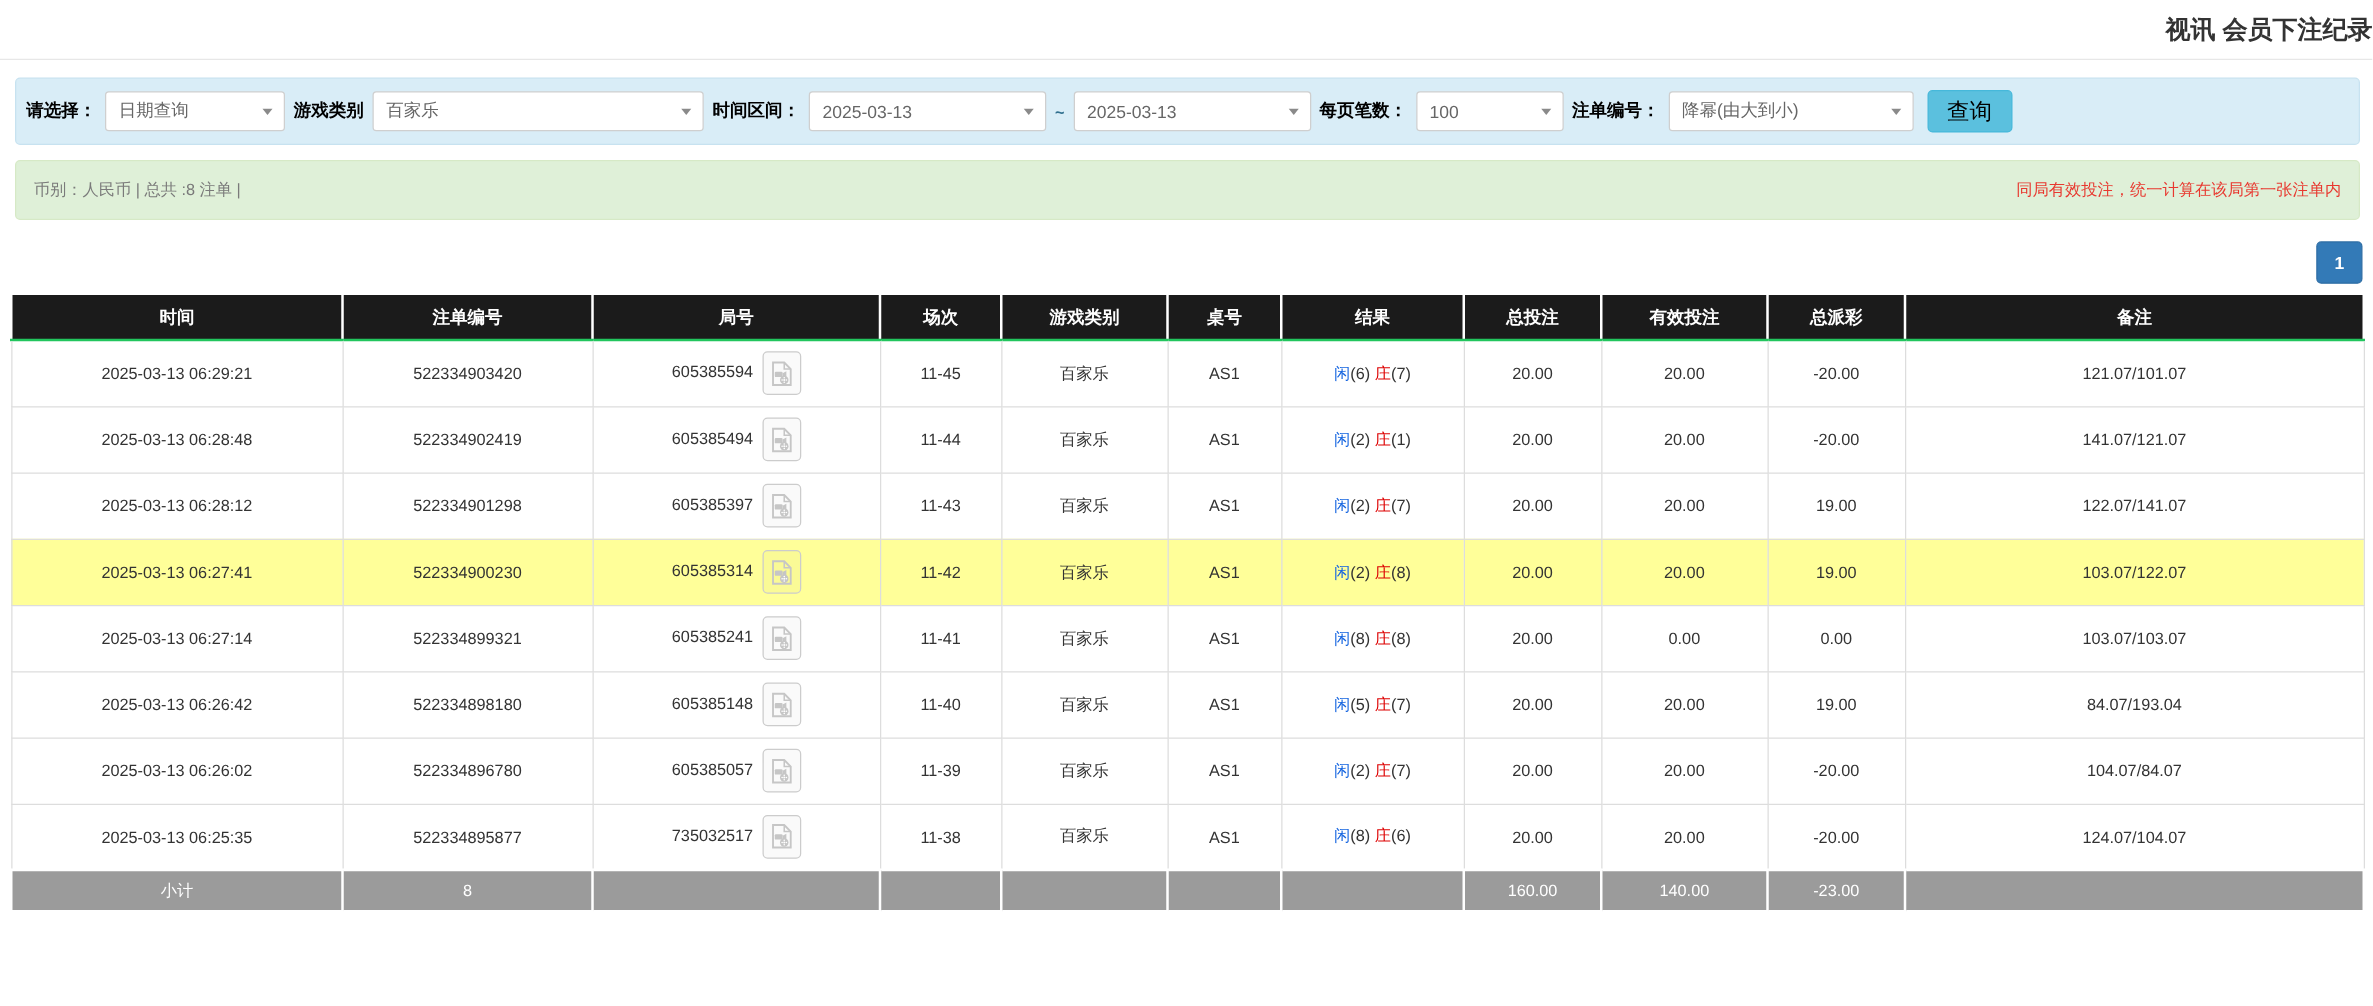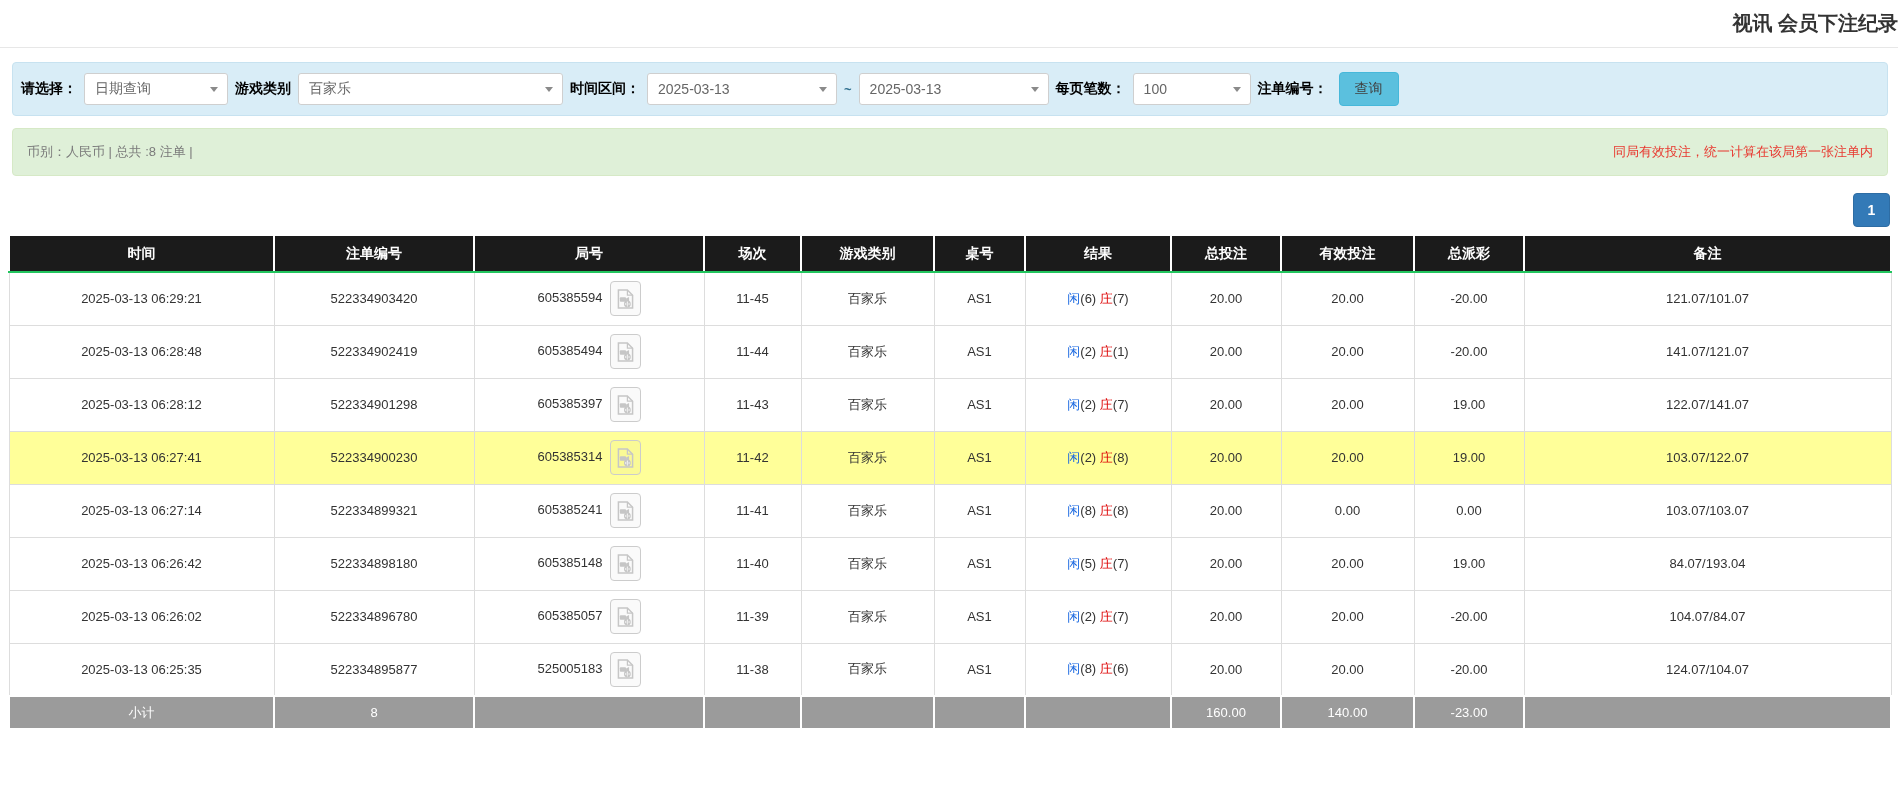--- a/index.html
+++ b/index.html
@@ -30,21 +30,21 @@
     position:absolute; right:9px; top:13px; width:0; height:0;
     border-left:4px solid transparent; border-right:4px solid transparent;
     border-top:5px solid #8a8a8a;
   }
   .w-select { width:144px; } .w-game { width:265px; } .w-date { width:190px; }
   .w-size { width:118px; } .w-sort { width:196px; }
   .tilde { color:#31708f; font-weight:bold; }
   .btn-query {
     margin-left:4px; height:34px; padding:0 15px;
     background:#5bc0de; border:1px solid #46b8da; border-radius:4px;
-    color:#404040; font-size:14px; cursor:pointer;
+    color:#000000; font-size:18px; cursor:pointer;
     font-family:"Liberation Sans","DejaVu Sans",sans-serif;
     text-align:right;
   }
 
   
   .summary-bar {
     margin:12px 10px 0 12px; height:48px;
     background:#dff0d8; border:1px solid #d6e9c6; border-radius:4px;
     display:flex; align-items:center; justify-content:space-between;
     padding:0 14px; font-size:13px;
@@ -119,20 +119,24 @@
     <span class="arr"></span>
   </div>
 
   <span class="flabel">每页笔数：</span>
   <div class="combo w-size">
     <span>100</span>
     <span class="arr"></span>
   </div>
 
   <span class="flabel">注单编号：</span>
+  <div class="combo w-sort">
+    <span>降幂(由大到小)</span>
+    <span class="arr"></span>
+  </div>
 
   <button class="btn-query">查询</button>
 </div>
 
 <div class="summary-bar">
   <span class="summary-left">币别：人民币 | 总共 :8 注单 |</span>
   <span class="summary-note">同局有效投注，统一计算在该局第一张注单内</span>
 </div>
 
 <div class="pagination-row">
@@ -347,21 +351,21 @@
         <td>AS1</td>
         <td><span class="res-p">闲</span><span>(2) </span><span class="res-b">庄</span><span>(7)</span></td>
         <td class="amt-blue">20.00</td>
         <td>20.00</td>
         <td class="neg">-20.00</td>
         <td>104.07/84.07</td>
       </tr>
       <tr>
         <td>2025-03-13 06:25:35</td>
         <td>522334895877</td>
-        <td><span>525005183</span><button class="video-btn">
+        <td><span>735032517</span><button class="video-btn">
             <svg width="18" height="22" viewBox="0 0 18 22">
               <path d="M1.5 1.5 h9.5 l5.5 5.5 v13.5 h-15 z" fill="none" stroke="#c6c6c6" stroke-width="1.6"></path>
               <path d="M11 1.5 v5.5 h5.5" fill="none" stroke="#c6c6c6" stroke-width="1.3"></path>
               <rect x="3" y="9.2" width="6.6" height="4.6" rx="1" fill="#c6c6c6"></rect>
               <path d="M9.6 10.5 l3.2-1.6 v6 l-3.2-1.6 z" fill="#c6c6c6"></path>
               <circle cx="11" cy="16.3" r="3.6" fill="#c6c6c6"></circle>
               <circle cx="11" cy="16.3" r="0.8" fill="#fff"></circle>
               <circle cx="11" cy="14.4" r="0.7" fill="#fff"></circle>
               <circle cx="11" cy="18.2" r="0.7" fill="#fff"></circle>
               <circle cx="9.2" cy="16.3" r="0.7" fill="#fff"></circle>

